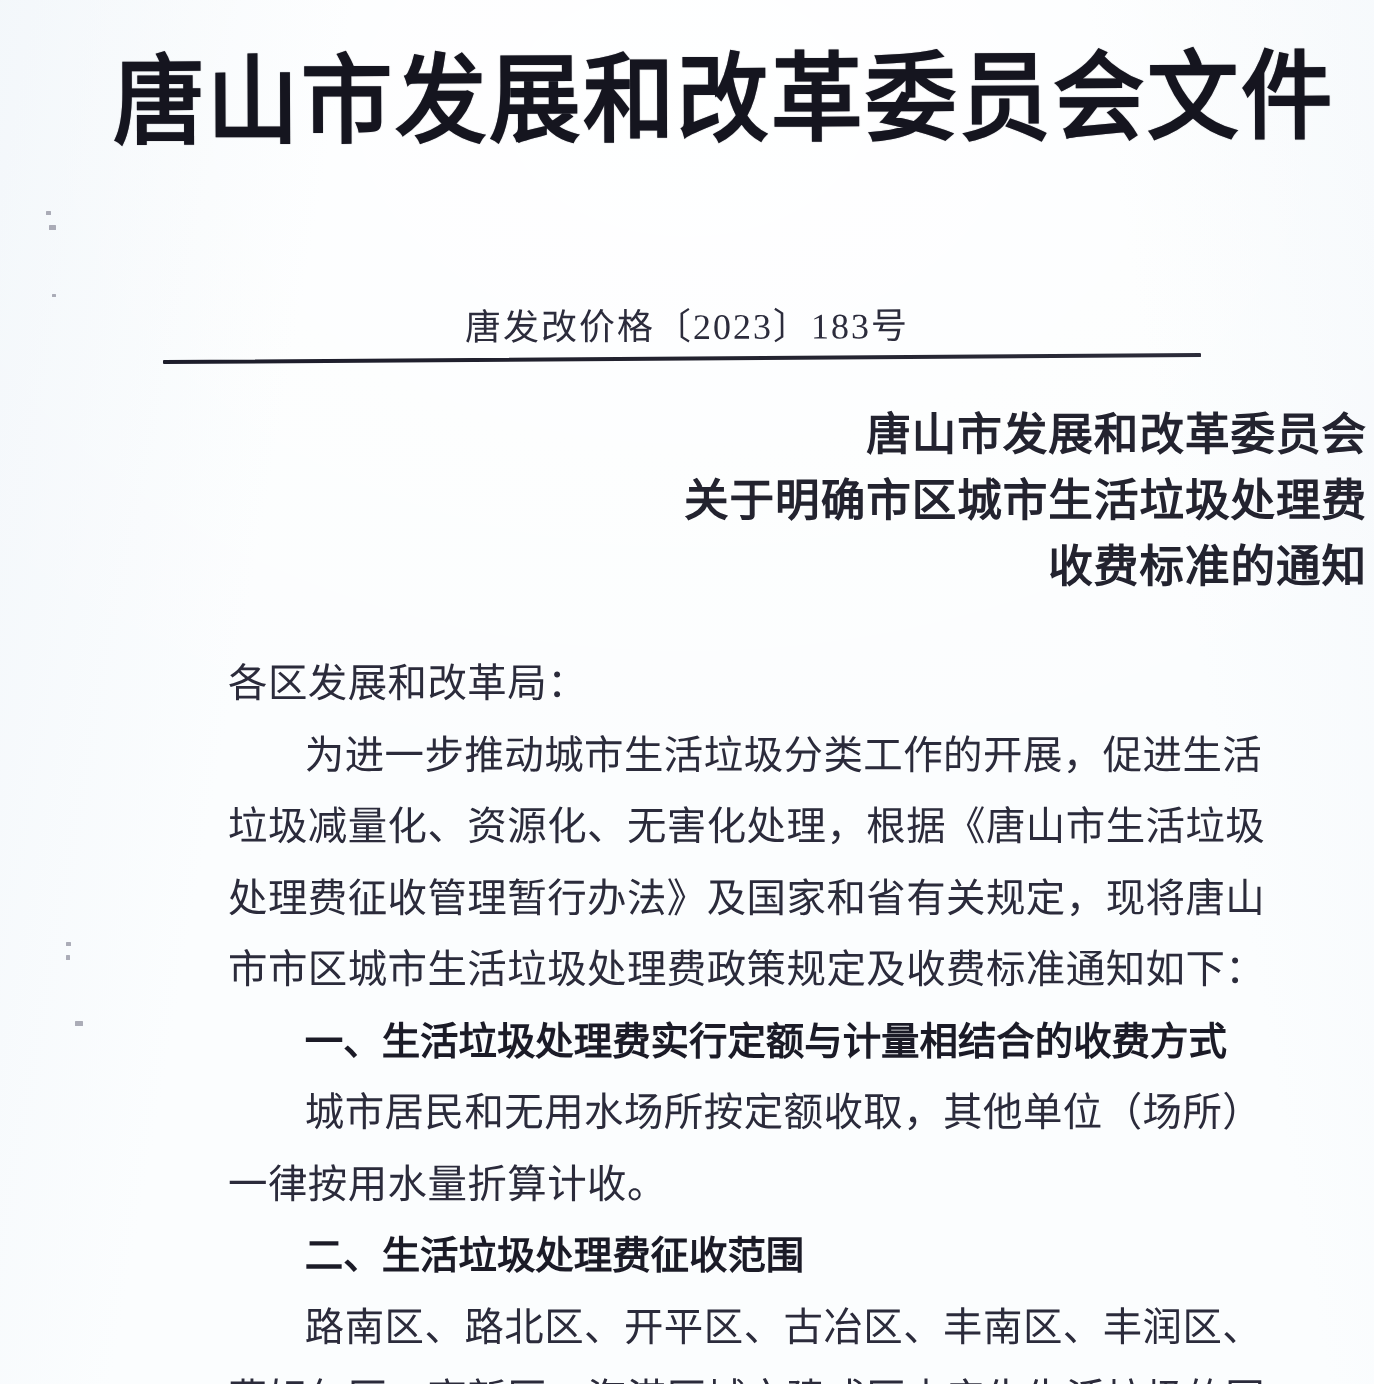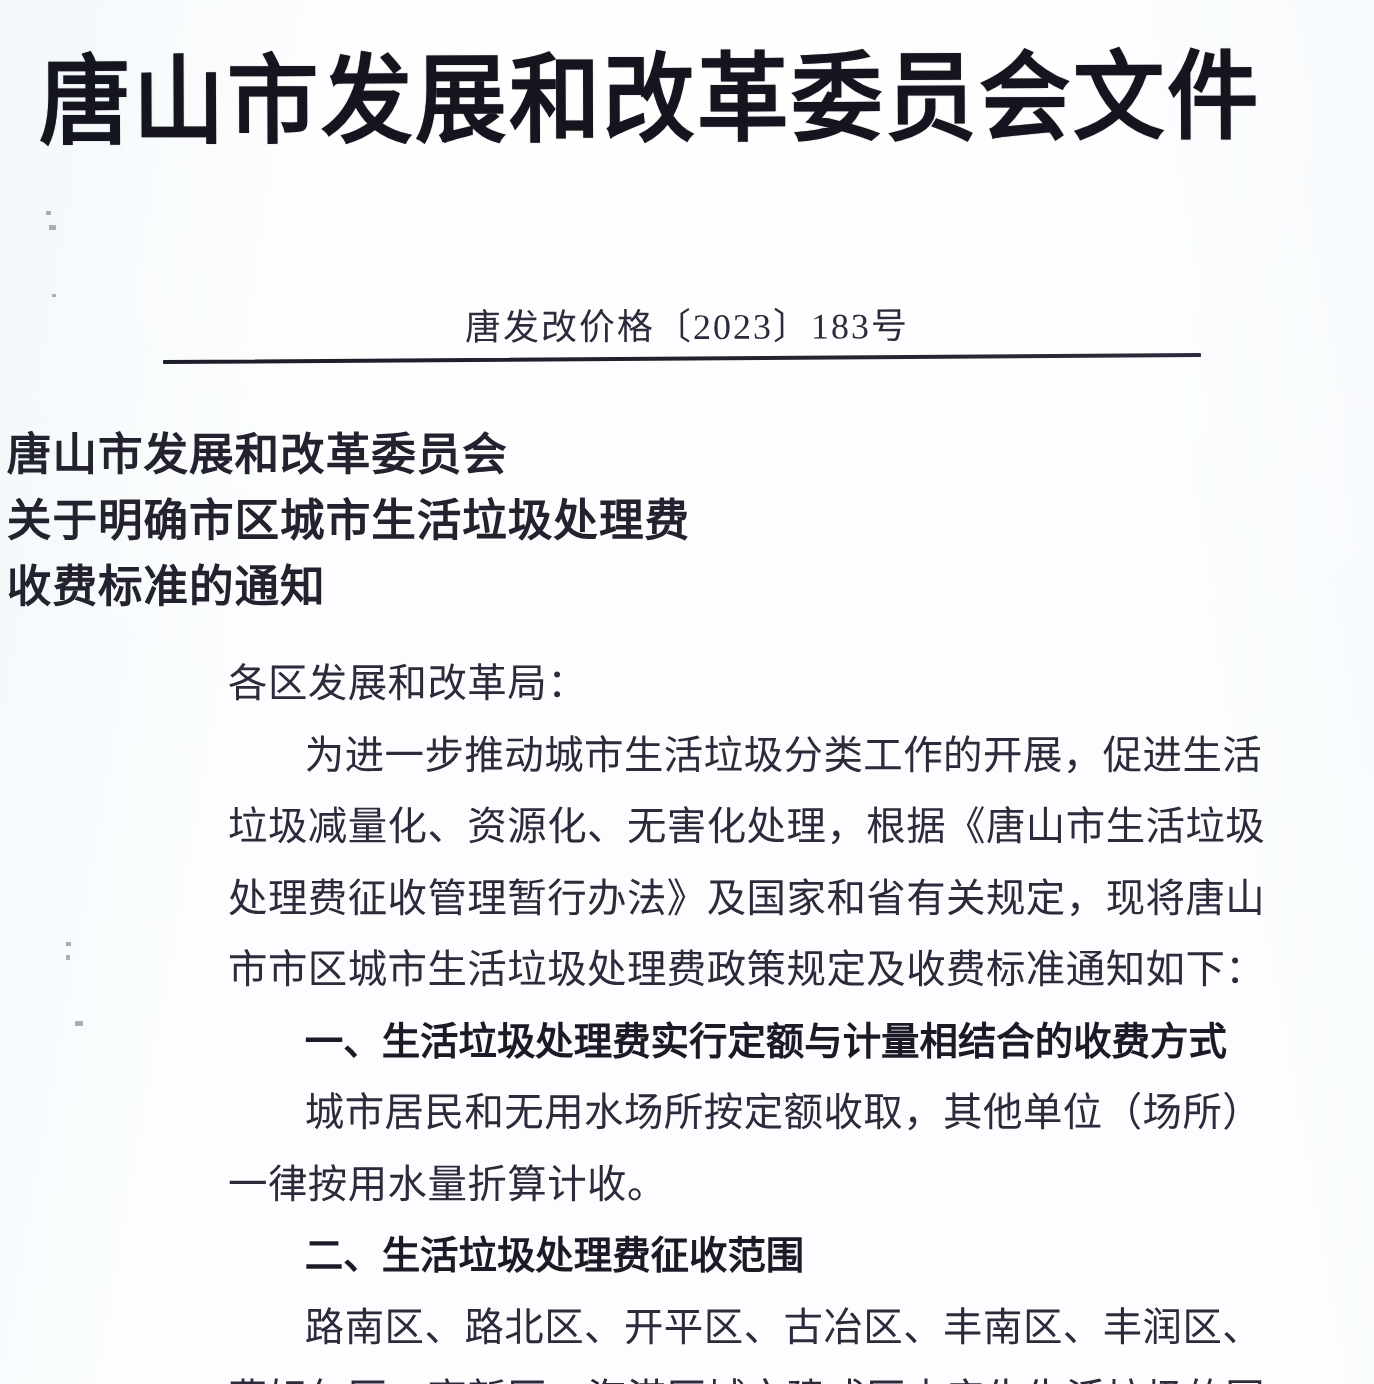--- a/index.html
+++ b/index.html
@@ -29,21 +29,21 @@
       radial-gradient(130% 90% at 50% 8%, rgba(255,255,255,0.9) 0%, rgba(247,250,252,0) 60%);
     pointer-events: none;
   }
 
   
   .masthead {
     position: absolute;
     left: 0;
     right: 0;
     top: 48px;
-    text-align: left;
+    text-align: right;
     white-space: nowrap;
   }
   .masthead-text {
     display: inline-block;
     font-family: "DejaVu Sans", "Liberation Sans", sans-serif;
     font-weight: 700;
     font-size: 97px;
     line-height: 1.08;
     letter-spacing: 3px;
     color: #15151f;
@@ -74,22 +74,22 @@
     transform: rotate(-0.38deg);
     transform-origin: 0 50%;
     border-radius: 1px;
   }
 
   
   .title-block {
     position: absolute;
     left: 0;
     right: 0;
-    top: 422px;
-    text-align: left;
+    top: 402px;
+    text-align: right;
   }
   .title-line {
     font-size: 45px;
     line-height: 66px;
     font-weight: 600;
     letter-spacing: 1px;
     color: #23232f;
     white-space: nowrap;
     transform: scaleX(0.99);
   }

